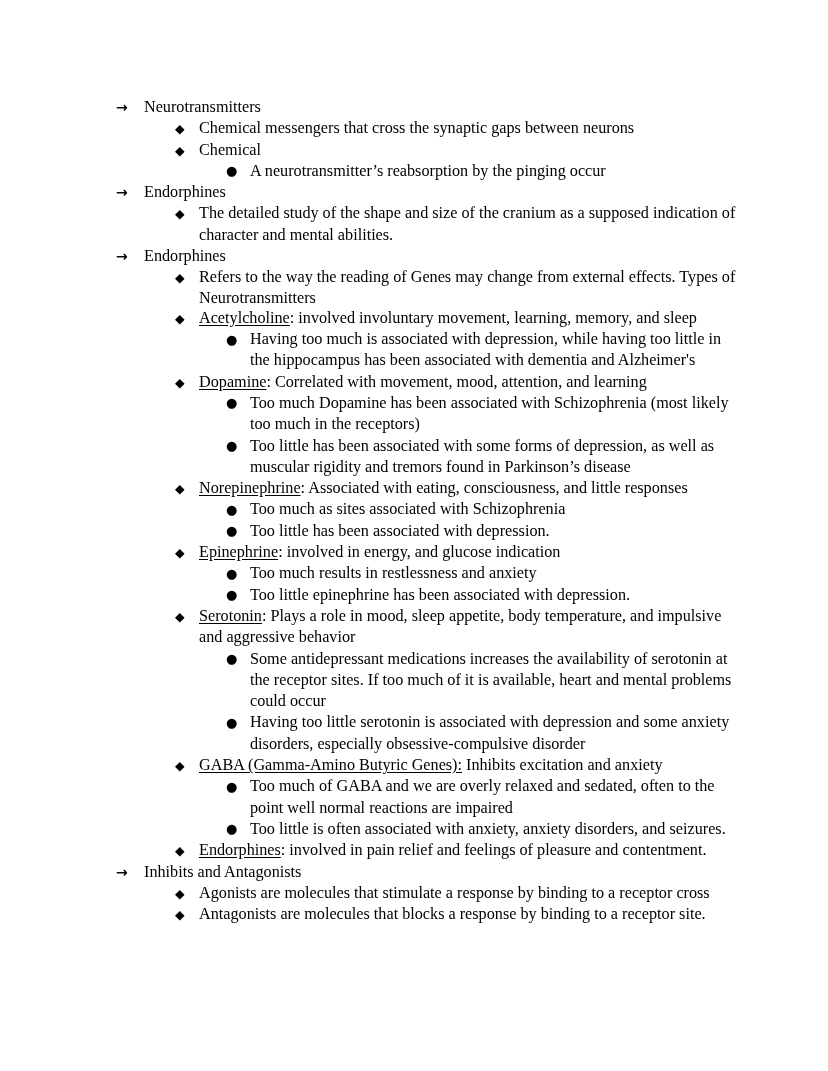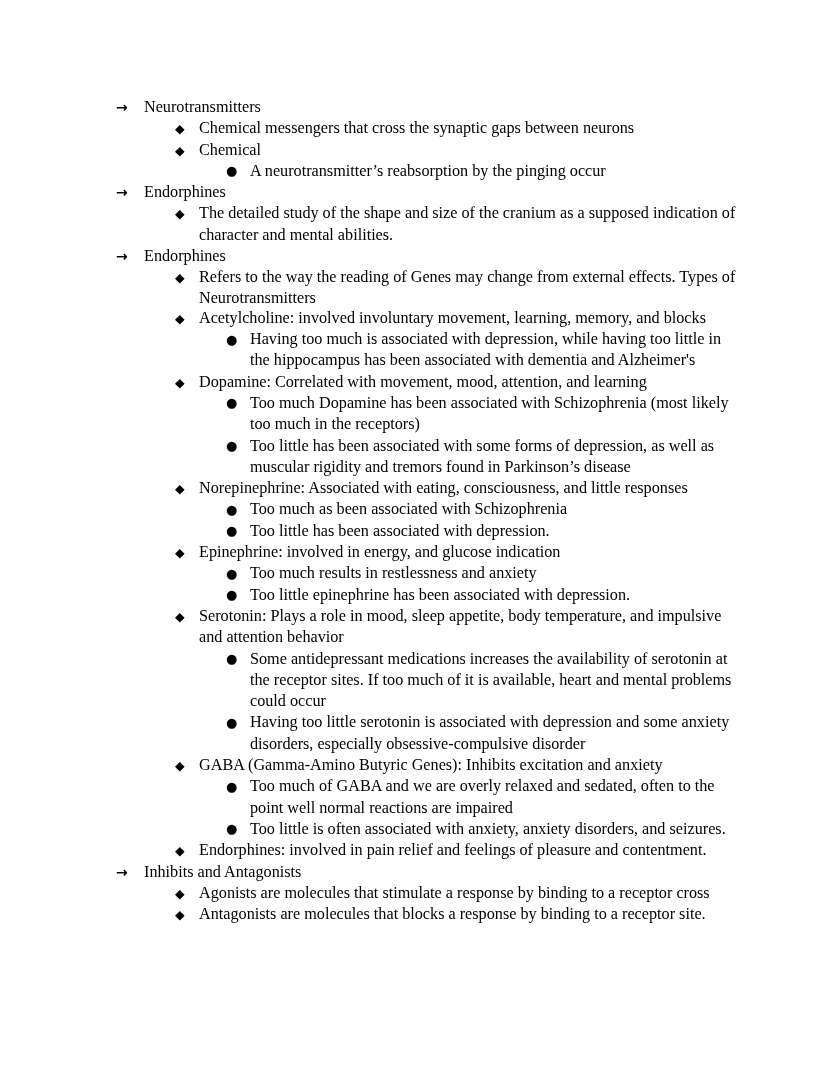--- a/index.html
+++ b/index.html
@@ -69,20 +69,21 @@
   }
   .marker.dot {
     font-family: "DejaVu Sans", sans-serif;
     font-size: 13px;
     top: -0.5px;
   }
   .txt {
     display: block;
   }
   .term {
+    text-decoration: underline;
     text-underline-offset: 1.5px;
   }
   
   .tight {
     line-height: 20.2px;
   }
 </style>
 </head>
 <body>
 
@@ -115,21 +116,21 @@
       <div class="item lvl1">
         <span class="marker arrow">→</span>
         <span class="txt">Endorphines</span>
       </div>
       <div class="item lvl2 tight">
         <span class="marker diamond">◆</span>
         <span class="txt">Refers to the way the reading of Genes may change from external effects. Types of Neurotransmitters</span>
       </div>
       <div class="item lvl2">
         <span class="marker diamond">◆</span>
-        <span class="txt"><span class="term">Acetylcholine</span><span>: involved involuntary movement, learning, memory, and blocks</span></span>
+        <span class="txt"><span class="term">Acetylcholine</span><span>: involved involuntary movement, learning, memory, and sleep</span></span>
       </div>
       <div class="item lvl3">
         <span class="marker dot">●</span>
         <span class="txt">Having too much is associated with depression, while having too little in the hippocampus has been associated with dementia and Alzheimer's</span>
       </div>
       <div class="item lvl2">
         <span class="marker diamond">◆</span>
         <span class="txt"><span class="term">Dopamine</span><span>: Correlated with movement, mood, attention, and learning</span></span>
       </div>
       <div class="item lvl3">
@@ -139,41 +140,41 @@
       <div class="item lvl3">
         <span class="marker dot">●</span>
         <span class="txt">Too little has been associated with some forms of depression, as well as muscular rigidity and tremors found in Parkinson’s disease</span>
       </div>
       <div class="item lvl2">
         <span class="marker diamond">◆</span>
         <span class="txt"><span class="term">Norepinephrine</span><span>: Associated with eating, consciousness, and little responses</span></span>
       </div>
       <div class="item lvl3">
         <span class="marker dot">●</span>
-        <span class="txt">Too much as been associated with Schizophrenia</span>
+        <span class="txt">Too much as sites associated with Schizophrenia</span>
       </div>
       <div class="item lvl3">
         <span class="marker dot">●</span>
         <span class="txt">Too little has been associated with depression.</span>
       </div>
       <div class="item lvl2">
         <span class="marker diamond">◆</span>
         <span class="txt"><span class="term">Epinephrine</span><span>: involved in energy, and glucose indication</span></span>
       </div>
       <div class="item lvl3">
         <span class="marker dot">●</span>
         <span class="txt">Too much results in restlessness and anxiety</span>
       </div>
       <div class="item lvl3">
         <span class="marker dot">●</span>
         <span class="txt">Too little epinephrine has been associated with depression.</span>
       </div>
       <div class="item lvl2">
         <span class="marker diamond">◆</span>
-        <span class="txt"><span class="term">Serotonin</span><span>: Plays a role in mood, sleep appetite, body temperature, and impulsive and attention behavior</span></span>
+        <span class="txt"><span class="term">Serotonin</span><span>: Plays a role in mood, sleep appetite, body temperature, and impulsive and aggressive behavior</span></span>
       </div>
       <div class="item lvl3">
         <span class="marker dot">●</span>
         <span class="txt">Some antidepressant medications increases the availability of serotonin at the receptor sites. If too much of it is available, heart and mental problems could occur</span>
       </div>
       <div class="item lvl3">
         <span class="marker dot">●</span>
         <span class="txt">Having too little serotonin is associated with depression and some anxiety disorders, especially obsessive-compulsive disorder</span>
       </div>
       <div class="item lvl2">

